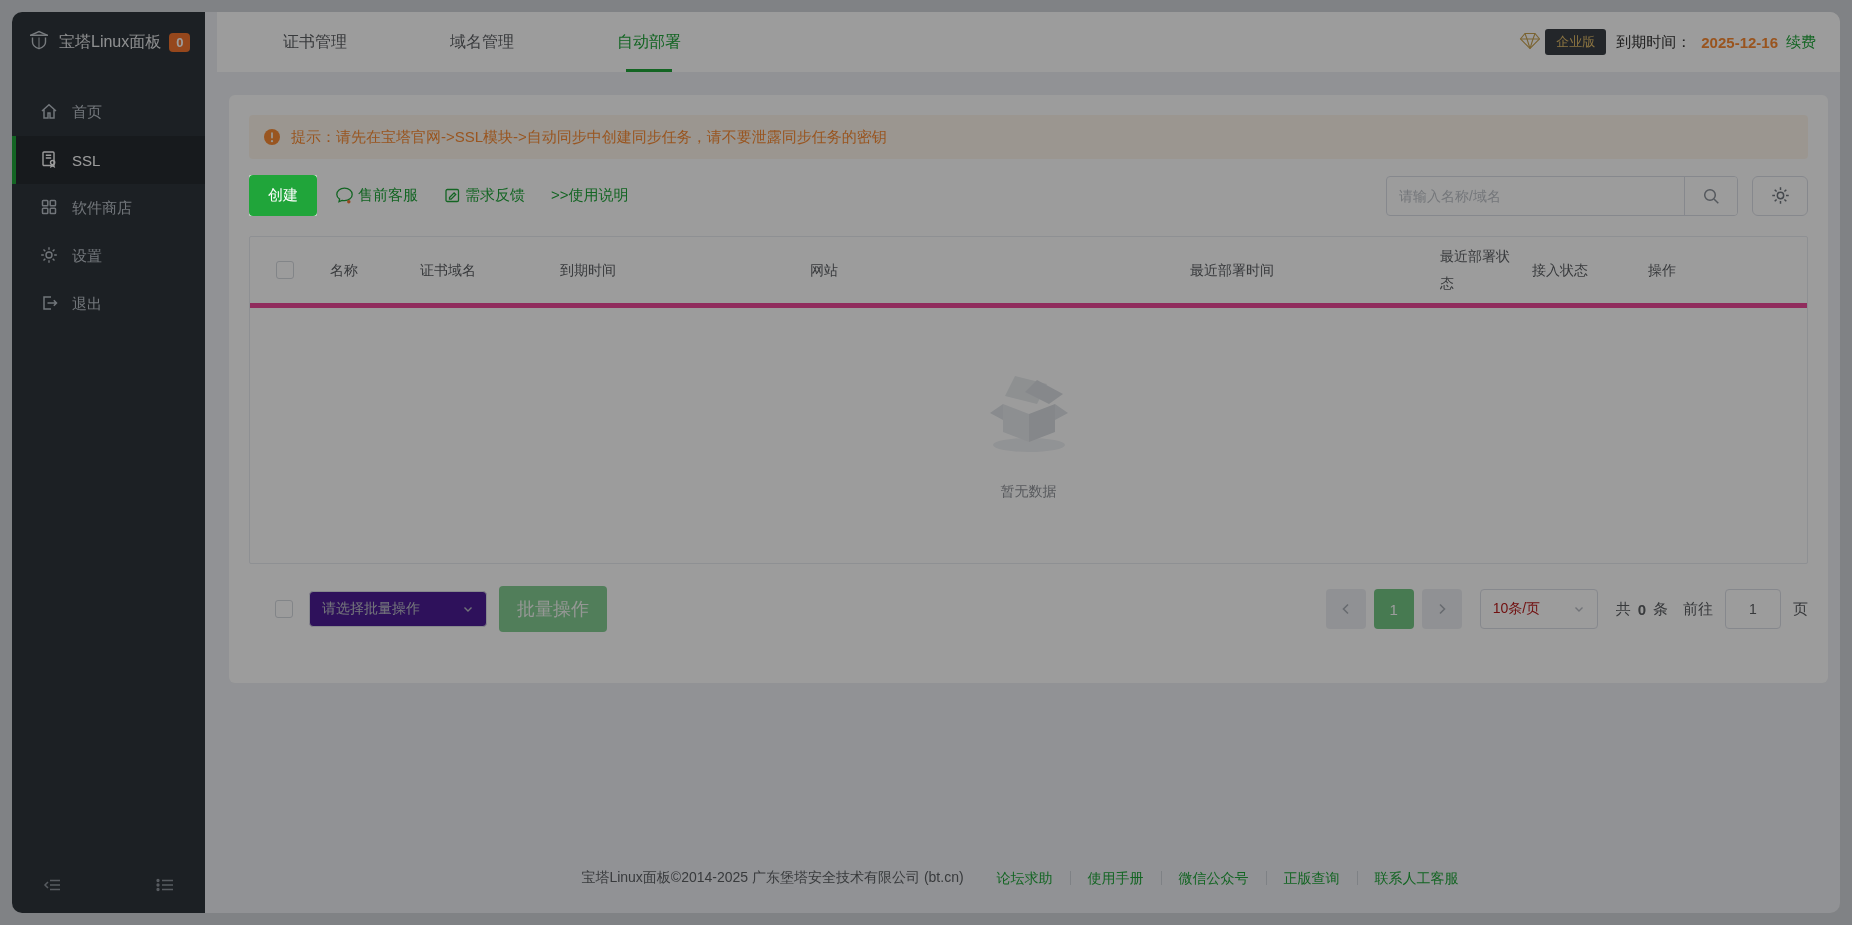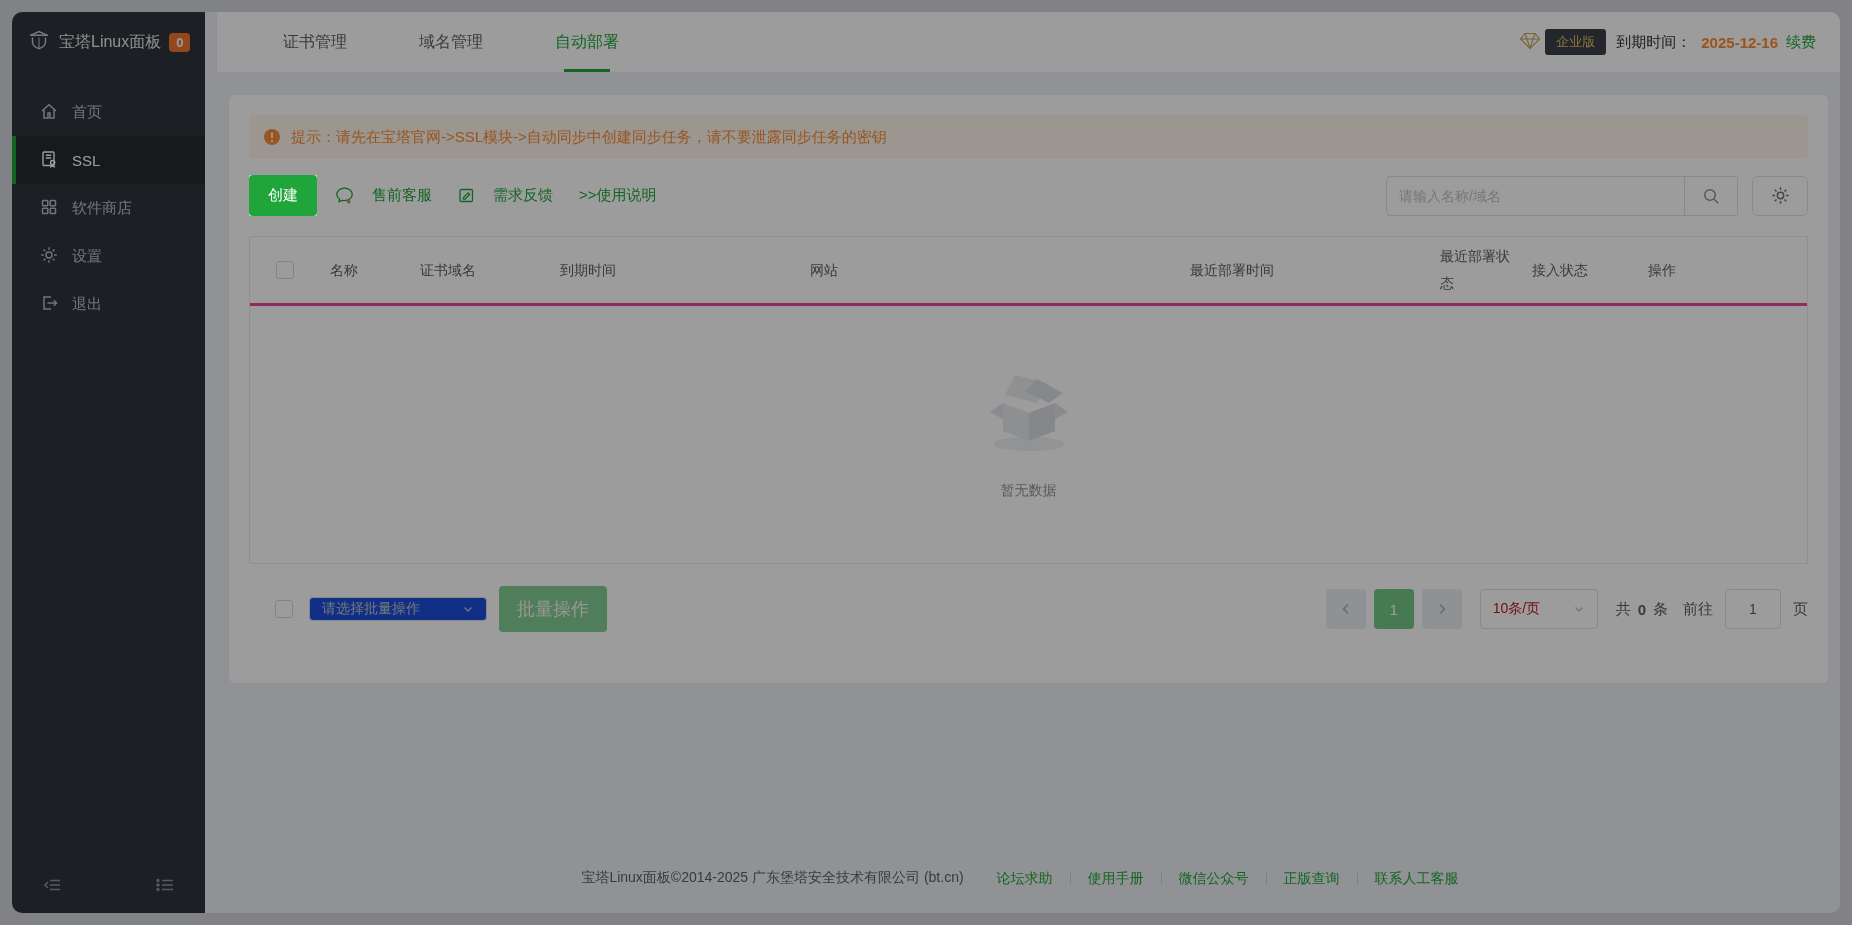--- a/index.html
+++ b/index.html
@@ -16,57 +16,57 @@
   .menu{padding-top:16px}
   .menu-item{height:48px;display:flex;align-items:center;gap:14px;padding-left:24px;color:#b9c0c8;font-size:15px;cursor:pointer;border-left:4px solid transparent;box-sizing:border-box}
   .menu-item svg{flex-shrink:0}
   .menu-item.active{background:#262b30;border-left-color:#20a53a;color:#fff}
   .sidebar-bottom{margin-top:auto;height:56px;display:flex;align-items:center;justify-content:space-between;padding:0 30px;color:#8f969e}
   .sb-btn{cursor:pointer;display:flex;align-items:center}
 
   
   .main{flex:1;margin-left:12px;display:flex;flex-direction:column;min-width:0}
   .topbar{height:60px;background:#fff;display:flex;align-items:center;flex-shrink:0}
-  .tabs{display:flex;gap:72px;padding-left:66px;height:100%}
+  .tabs{display:flex;gap:103px;padding-left:66px;height:100%}
   .tab{position:relative;display:flex;align-items:center;font-size:16px;color:#5c5f63;cursor:pointer}
   .tab.active{color:#20a53a}
   .tab.active::after{content:"";position:absolute;left:50%;transform:translateX(-50%);bottom:0;width:46px;height:3px;background:#20a53a}
   .license{margin-left:auto;display:flex;align-items:center;padding-right:24px;font-size:15px;color:#333}
   .vip-badge{background:#3a3f46;color:#e3bd6a;font-size:13px;padding:4px 11px;border-radius:3px;margin:0 10px 0 4px}
   .expire-label{margin-right:6px}
   .expire-date{color:#fb8a32;font-weight:bold;margin:0 8px 0 4px}
   .renew{color:#20a53a;font-weight:normal;cursor:pointer}
 
   
   .card{margin:23px 12px 0;background:#fff;border-radius:6px;padding:20px 20px 0;height:588px;box-sizing:border-box;display:flex;flex-direction:column}
   .alert{height:44px;background:#fdf6ec;border-radius:4px;display:flex;align-items:center;padding:0 14px;gap:10px;color:#fa8c35;font-size:15px;flex-shrink:0}
   .toolbar{margin-top:16px;display:flex;align-items:center;flex-shrink:0}
   .create-wrap{background:#fff;border-radius:2px;position:relative;z-index:60}
   .create-btn{background:#20a53a;color:#fff;font-size:15px;padding:11px 19px;border:none;border-radius:4px;cursor:pointer;font-family:inherit}
   .toolbar-links{display:flex;align-items:center;gap:26px;margin-left:18px}
-  .tb-link{color:#20a53a;font-size:15px;display:flex;align-items:center;gap:18px;cursor:pointer}
+  .tb-link{color:#20a53a;font-size:15px;display:flex;align-items:center;gap:4px;cursor:pointer}
   .search-area{margin-left:auto;display:flex;align-items:center}
   .search-box{width:352px;height:40px;border:1px solid #dcdfe6;border-radius:4px;display:flex;background:#fff;box-sizing:border-box;overflow:hidden}
   .search-input{flex:1;border:none;outline:none;padding:0 12px;font-size:14px;color:#333;background:transparent;font-family:inherit}
   .search-input::placeholder{color:#bfc3c9}
   .search-btn{width:52px;border-left:1px solid #dcdfe6;display:flex;align-items:center;justify-content:center;color:#8a9099;cursor:pointer;background:#fff}
   .gear-btn{width:56px;height:40px;margin-left:14px;border:1px solid #dcdfe6;border-radius:6px;display:flex;align-items:center;justify-content:center;color:#6f767e;cursor:pointer;background:#fff;box-sizing:border-box}
 
   .table-box{margin-top:20px;border:1px solid #e8ebf0;border-radius:2px;height:328px;box-sizing:border-box;display:flex;flex-direction:column;flex-shrink:0}
-  .thead{display:flex;align-items:center;min-height:66px;border-bottom:3px solid #ec4899;color:#5c5f63;font-size:14px}
+  .thead{display:flex;align-items:center;min-height:66px;border-bottom:5px solid #ec4899;color:#5c5f63;font-size:14px}
   .th{padding:4px 8px;box-sizing:border-box;line-height:1.9}
   .col-cb{width:72px;padding-left:26px;display:flex;align-items:center}
   .col-name{width:90px}.col-domain{width:140px}.col-expire{width:250px}.col-site{width:380px}
   .col-deploytime{width:250px}.col-deploystate{width:92px}.col-access{width:116px}.col-ops{flex:1}
   .tbody-empty{flex:1;display:flex;flex-direction:column;align-items:center;justify-content:center;gap:24px}
   .empty-text{color:#909399;font-size:14px}
 
   .pager-row{margin-top:22px;display:flex;align-items:center;padding-left:26px;flex-shrink:0}
   .checkbox{width:18px;height:18px;border:1px solid #d5d9df;border-radius:3px;background:#fff;cursor:pointer;box-sizing:border-box}
-  .batch-select{width:178px;height:24px;border:1px solid #dcdfe6;border-radius:4px;display:flex;align-items:center;justify-content:space-between;padding:0 12px;color:#bfc3c9;font-size:14px;background:#1d4ed8;box-sizing:border-box;cursor:pointer;margin-left:16px}
+  .batch-select{width:178px;height:36px;border:1px solid #dcdfe6;border-radius:4px;display:flex;align-items:center;justify-content:space-between;padding:0 12px;color:#bfc3c9;font-size:14px;background:#4c1d95;box-sizing:border-box;cursor:pointer;margin-left:16px}
   .batch-btn{background:rgba(32,165,58,.55);color:#f3f7f3;padding:11px 18px;border-radius:4px;border:none;font-size:18px;margin-left:12px;cursor:pointer;font-family:Liberation Mono, monospace}
   .pager{margin-left:auto;display:flex;align-items:center}
   .page-btn{width:40px;height:40px;border-radius:4px;background:#eceef2;display:flex;align-items:center;justify-content:center;color:#a9aeb6;cursor:pointer}
   .page-btn.current{background:rgba(32,165,58,.62);color:#fff;font-size:15px}
   .page-btn + .page-btn{margin-left:8px}
   .size-select{width:118px;height:40px;border:1px solid #dcdfe6;border-radius:4px;display:flex;align-items:center;justify-content:space-between;padding:0 12px;color:#b91c1c;font-size:14px;background:#fff;box-sizing:border-box;cursor:pointer;margin-left:18px}
   .total-text{font-size:15px;color:#5c5f63;margin-left:18px;display:flex;align-items:center;gap:7px}
   .goto-input{width:56px;height:40px;border:1px solid #dcdfe6;border-radius:4px;text-align:center;font-size:14px;color:#5c5f63;outline:none;box-sizing:border-box;background:#fff;font-family:inherit}
 
   .footer{margin-top:auto;padding-bottom:26px;display:flex;justify-content:center;align-items:center;font-size:14px;color:#5c5f63}

